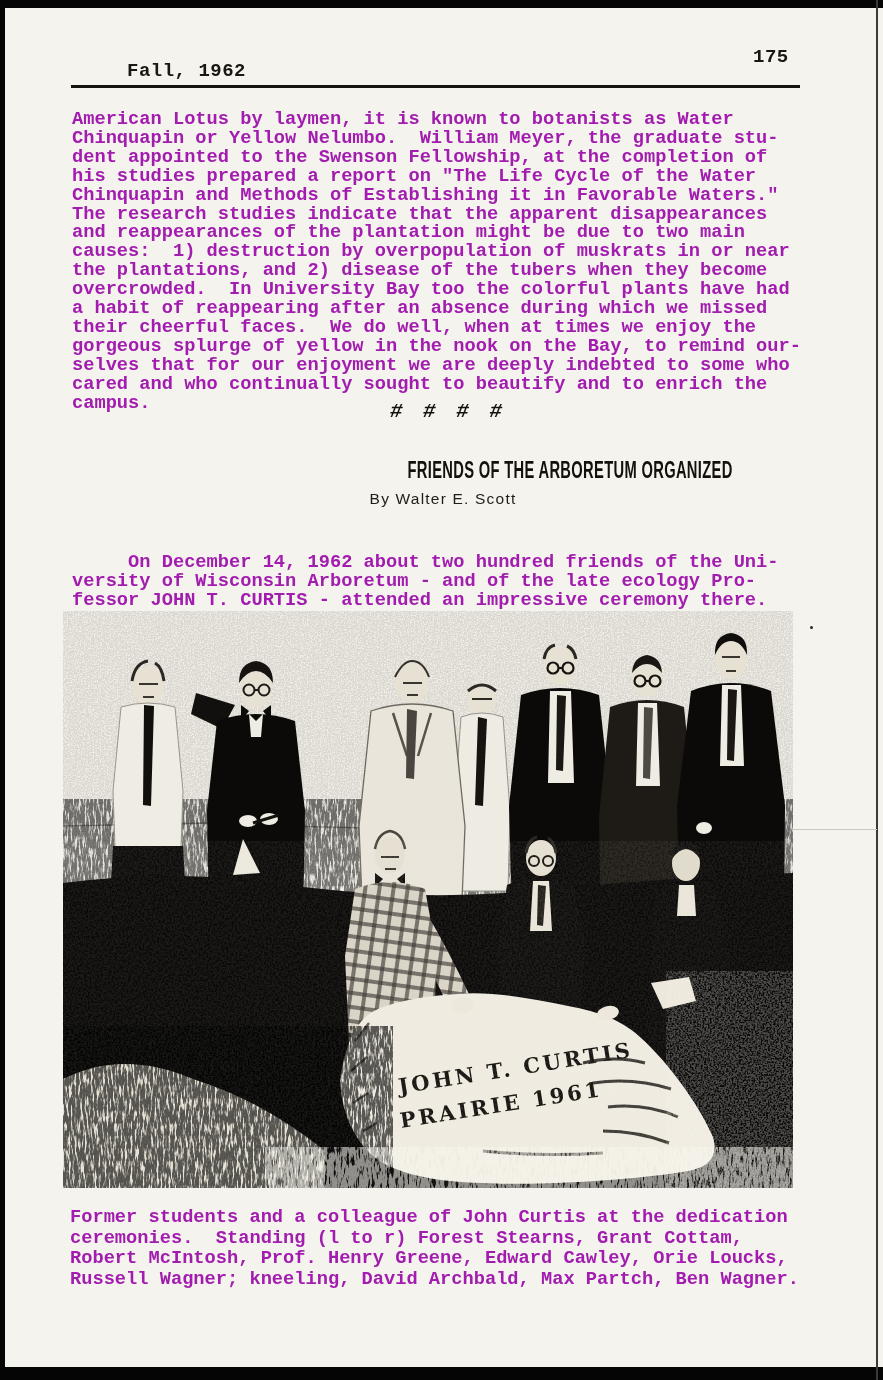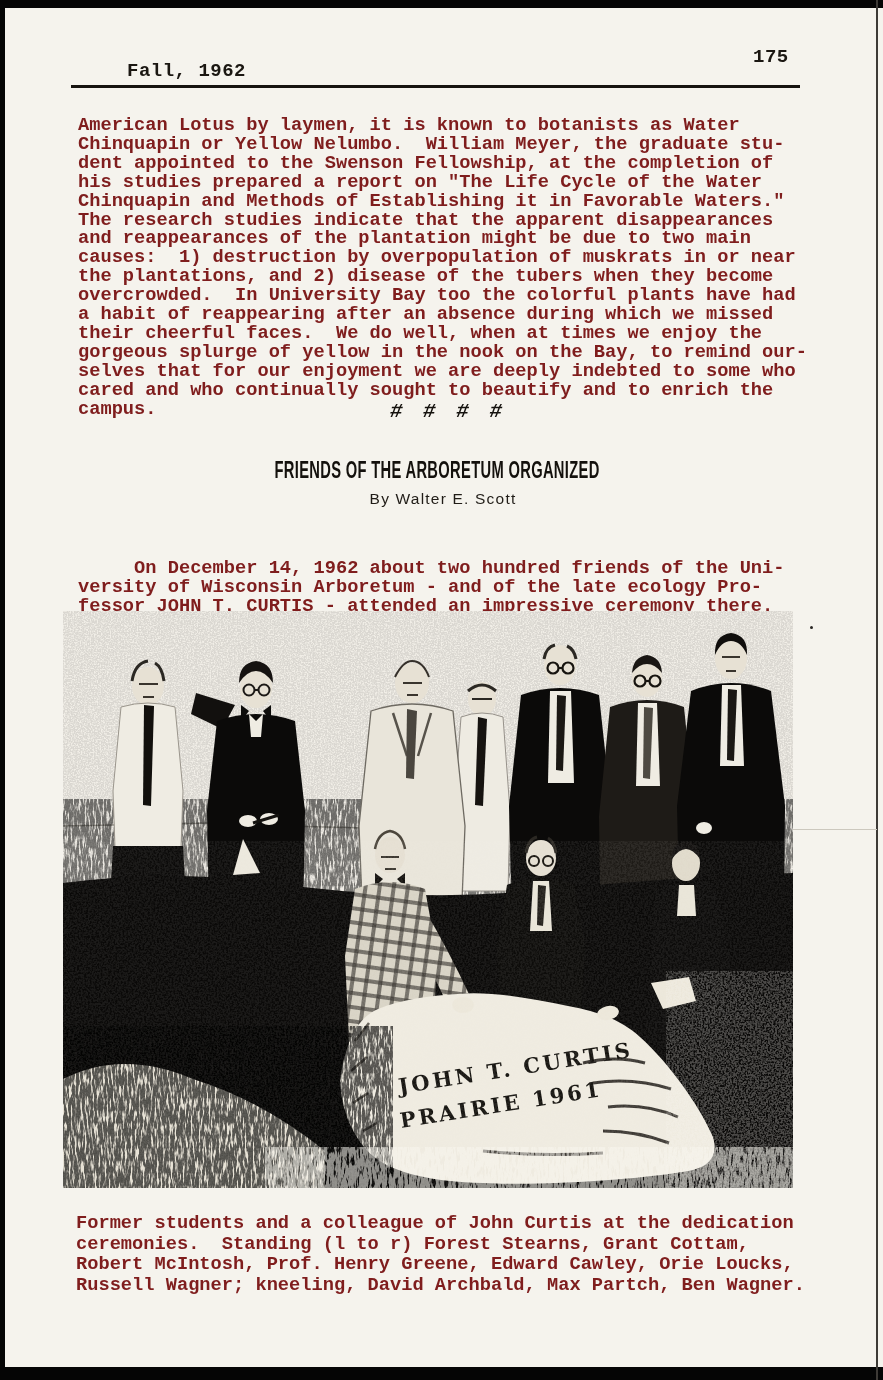--- a/index.html
+++ b/index.html
@@ -7,28 +7,28 @@
         font-family:"Liberation Mono","DejaVu Sans Mono",monospace;color:#1b1712;}
   .edge{position:absolute;background:#050505;}
   .edge-top{left:0;top:0;width:883px;height:8px;}
   .edge-left{left:0;top:0;width:5px;height:1380px;}
   .edge-bottom{left:0;top:1367px;width:883px;height:13px;}
   .edge-right{left:876px;top:0;width:2px;height:1380px;background:#3d3a36;}
   .hdr{position:absolute;font-size:19px;font-weight:700;letter-spacing:.5px;}
   .hdr-issue{left:127px;top:60px;}
   .hdr-page{left:753px;top:46px;}
   .hdr-rule{position:absolute;left:71px;top:85px;width:729px;height:3px;background:#16130f;}
-  pre.mono{position:absolute;margin:14px;font-family:"Liberation Mono","DejaVu Sans Mono",monospace;
-           font-weight:700;font-size:18.7px;white-space:pre;color:#7f1d1d;}
+  pre.mono{position:absolute;margin:8px;font-family:"Liberation Mono","DejaVu Sans Mono",monospace;
+           font-weight:700;font-size:18.7px;white-space:pre;color:#a21caf;}
   .body-text{left:64px;top:102px;line-height:18.9px;}
   .intro-text{left:64px;top:545px;line-height:19.2px;}
   .caption-text{left:62px;top:1199px;line-height:20.6px;}
   .divider{position:absolute;left:83px;top:400px;width:730px;text-align:center;
            font-size:21px;font-weight:700;font-style:italic;letter-spacing:4px;color:#15120e;}
-  .title-wrap{position:absolute;left:72px;top:457px;width:730px;text-align:center;}
+  .title-wrap{position:absolute;left:94px;top:457px;width:730px;text-align:right;}
   .title-inner{display:inline-block;transform:scaleX(.64);transform-origin:center;
            font-family:"Liberation Sans","DejaVu Sans",sans-serif;font-weight:700;
            font-size:23px;letter-spacing:.5px;color:#14110d;white-space:nowrap;}
   .byline-wrap{position:absolute;left:78px;top:490px;width:730px;text-align:center;}
   .byline-inner{display:inline-block;font-family:"Liberation Sans","DejaVu Sans",sans-serif;
            font-size:15.5px;font-weight:400;letter-spacing:1.2px;color:#201c17;text-align:center;}
   .photo{position:absolute;left:63px;top:611px;width:730px;height:577px;background:#f1eee7;}
   .scratch{position:absolute;left:793px;top:829px;width:84px;height:1px;background:#ccc8be;}
   .speck-dot{position:absolute;left:810px;top:626px;width:3px;height:3px;background:#2a2724;border-radius:50%;}
   .rock-text{font-family:"DejaVu Serif","Liberation Serif",serif;font-weight:700;fill:#15130f;}

